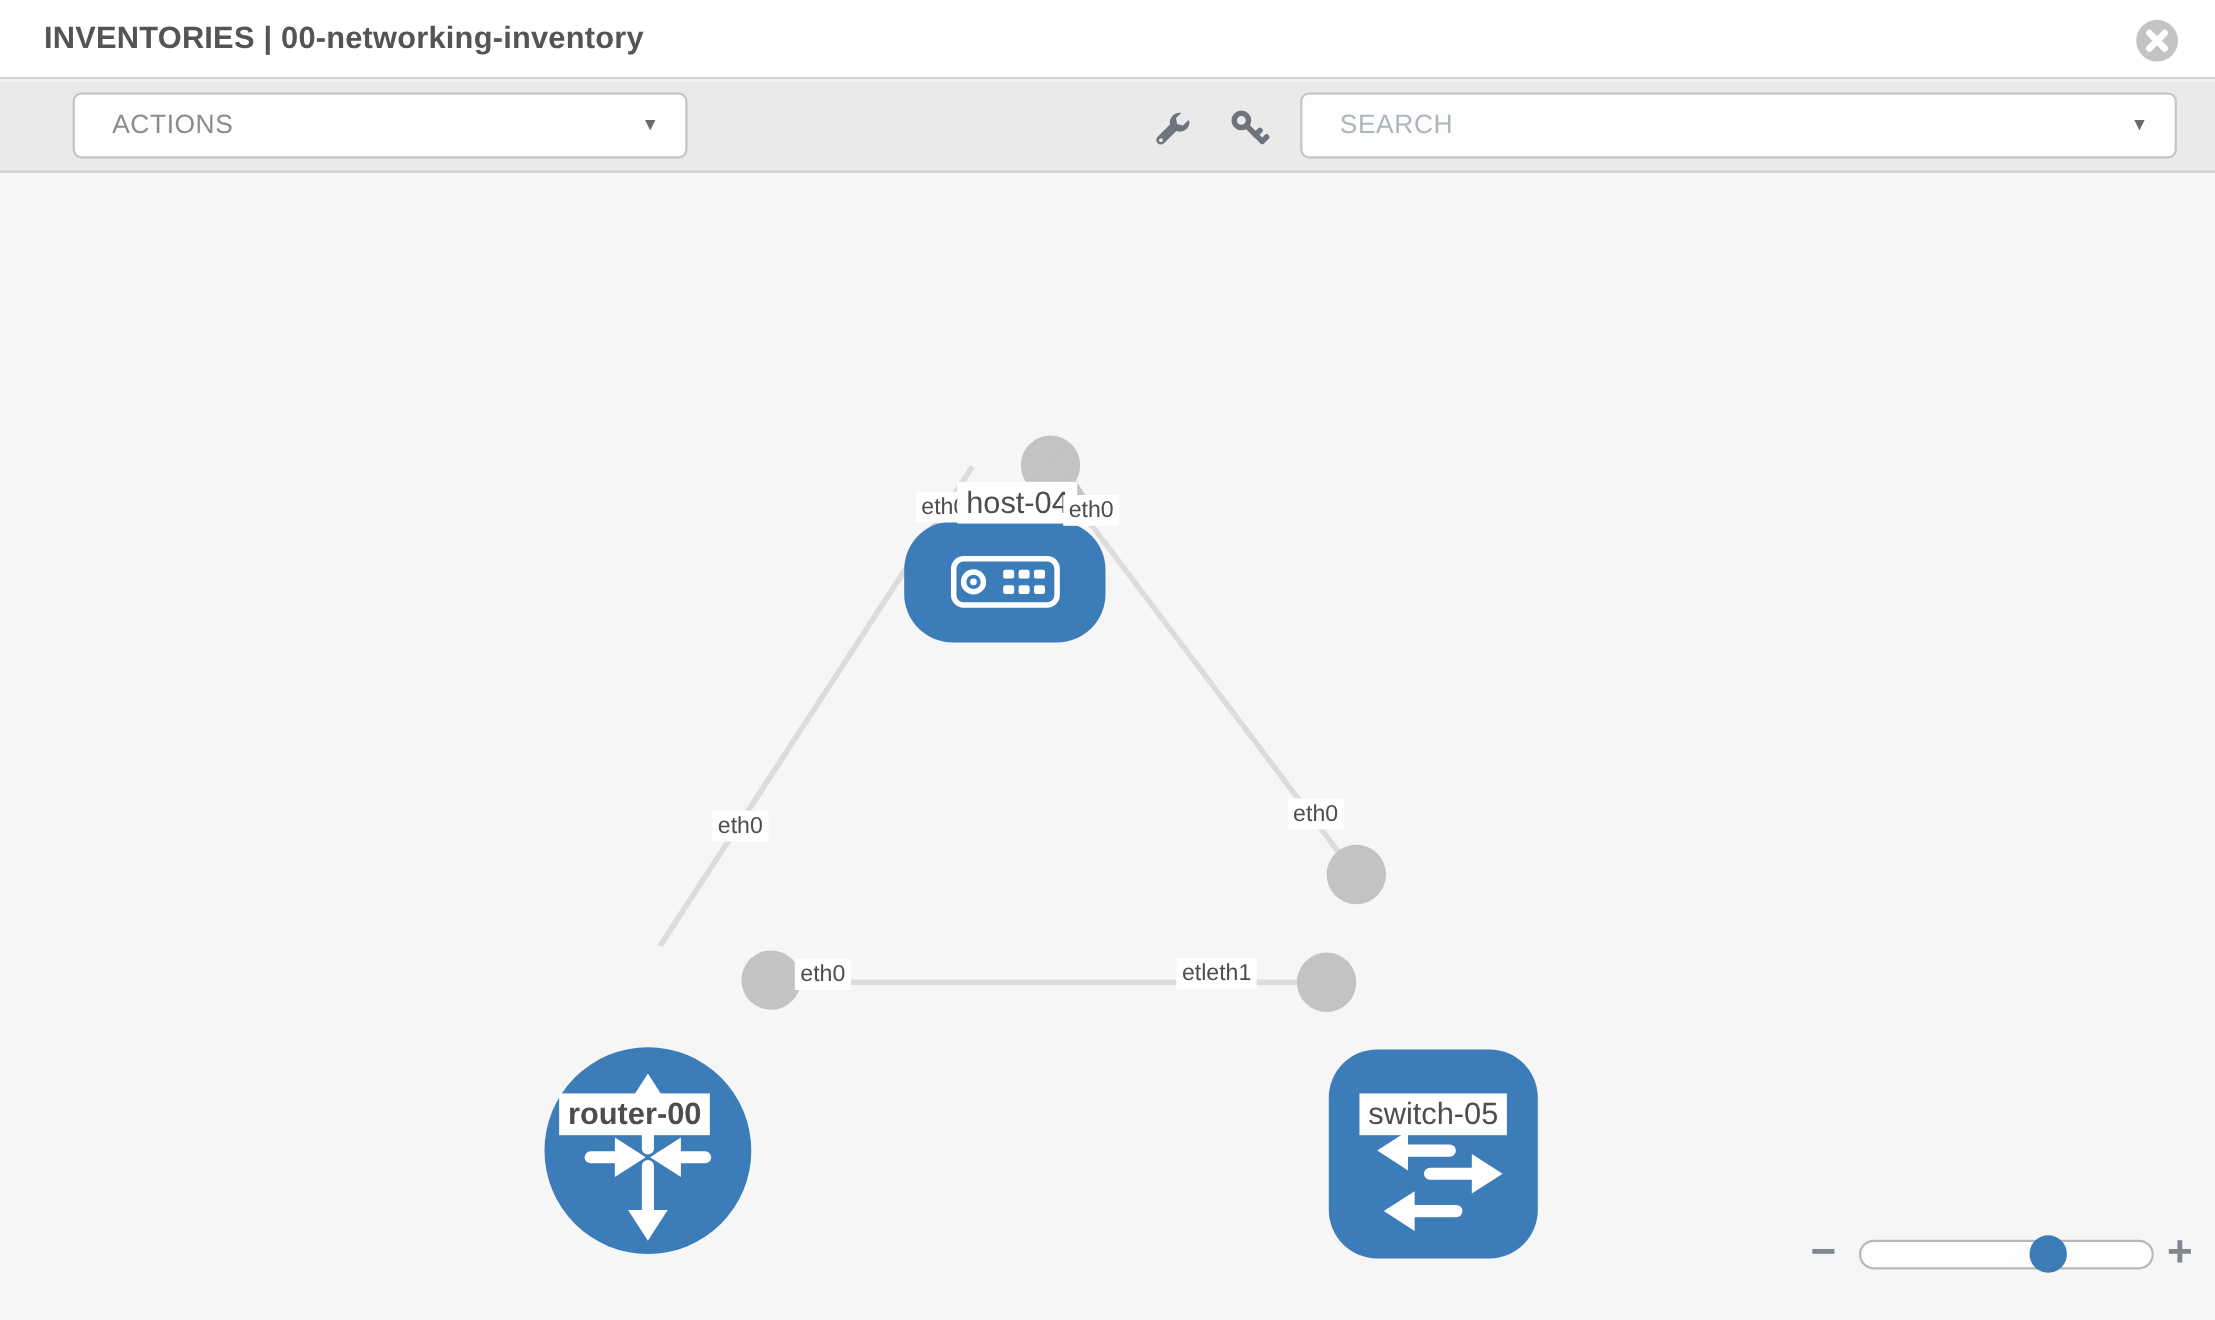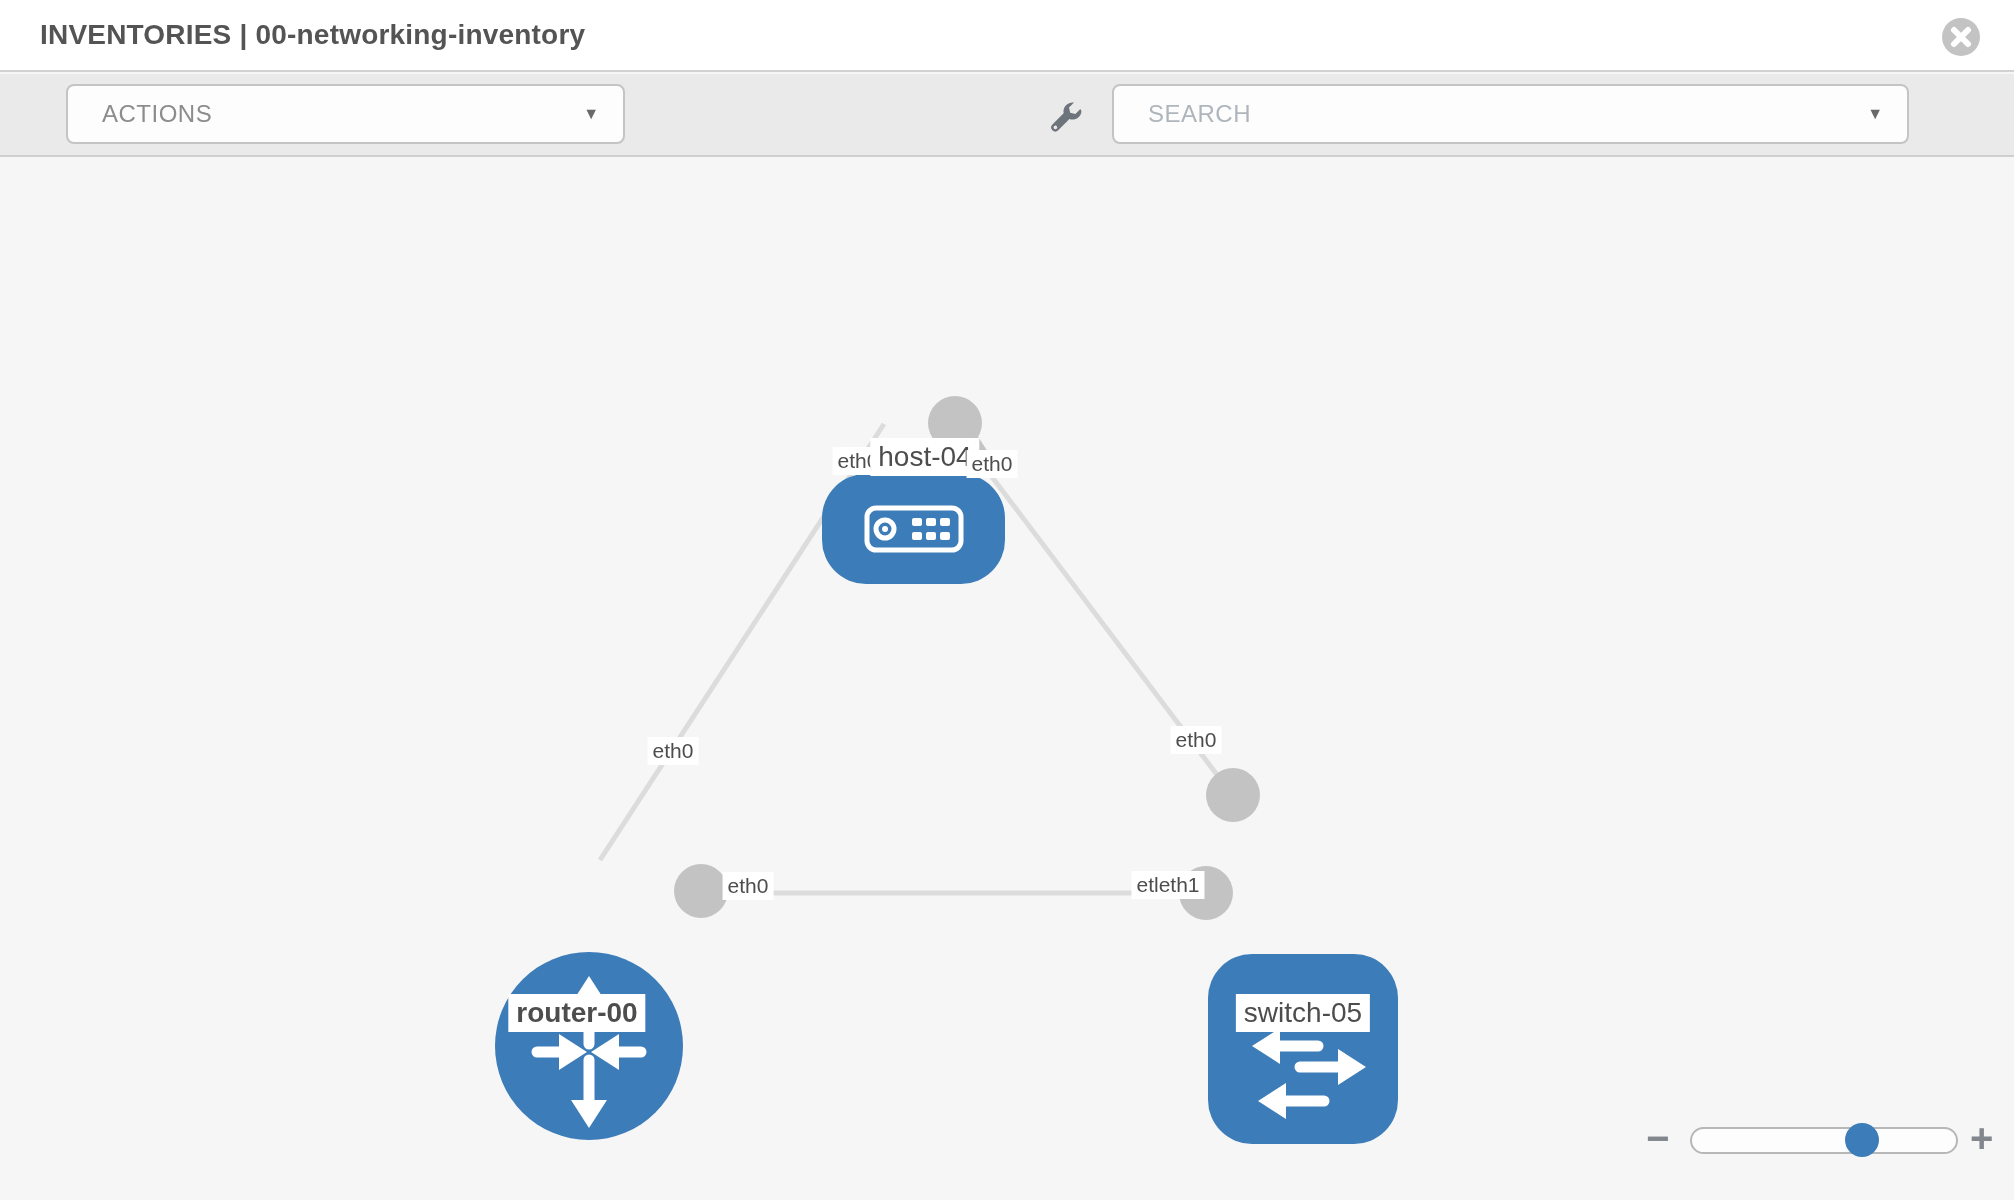--- a/index.html
+++ b/index.html
@@ -13,21 +13,21 @@
   .title { position:absolute; left:40px; top:19px; font-size:28px; font-weight:bold;
     color:#545454; letter-spacing:0.2px; }
   .close-btn { position:absolute; left:1941px; top:17px; width:40px; height:40px; cursor:pointer; }
 
   
   .toolbar { position:absolute; left:0; top:74px; width:2014px; height:83px;
     background:#eaeaea; border-bottom:2px solid #cfcfcf; z-index:10; }
   .select-box { position:absolute; top:10px; height:60px; background:#fdfdfd;
     border:2px solid #c4c4c4; border-radius:8px; display:flex; align-items:center; }
   .actions-box { left:22px; width:559px;margin-left:44px; }
-  .search-box { left:1112px; width:797px; }
+  .search-box { left:1182px; width:797px; }
   .select-label { margin-left:34px; font-size:24px; color:#8c8c8c; letter-spacing:0.5px; }
   .search-box .select-label { color:#aeb6bc; }
   .caret { position:absolute; right:24px; top:50%; transform:translateY(-50%);
     font-size:16px; color:#67696b; }
   .tool-icon { position:absolute; top:24px; width:38px; height:38px; cursor:pointer; }
   .wrench-icon { left:1047px; }
   .key-icon { left:1117px; }
 
   
   .canvas { position:absolute; left:0; top:157px; width:2014px; height:1043px; background:#f6f6f6; }
@@ -160,21 +160,21 @@
       </svg>
     </div>
   </div>
 
   <div class="chip" style="left:858px; top:461px;">eth0</div>
   <div class="chip node-name" style="left:925px; top:457px;">host-04</div>
   <div class="chip" style="left:992px; top:464px;">eth0</div>
   <div class="chip" style="left:673px; top:751px;">eth0</div>
   <div class="chip" style="left:1196px; top:740px;">eth0</div>
   <div class="chip" style="left:748px; top:886px;">eth0</div>
-  <div class="chip" style="left:1168px; top:885px;">etleth1</div>
+  <div class="chip" style="left:1106px; top:885px;">etleth1</div>
   <div class="chip node-name" style="left:577px; top:1013px;font-weight:bold;">router-00</div>
   <div class="chip node-name" style="left:1303px; top:1013px;">switch-05</div>
 
   <div class="zoom-minus">−</div>
   <div class="zoom-track"></div>
   <div class="zoom-handle"></div>
   <div class="zoom-plus">+</div>
 
 </div>
 

